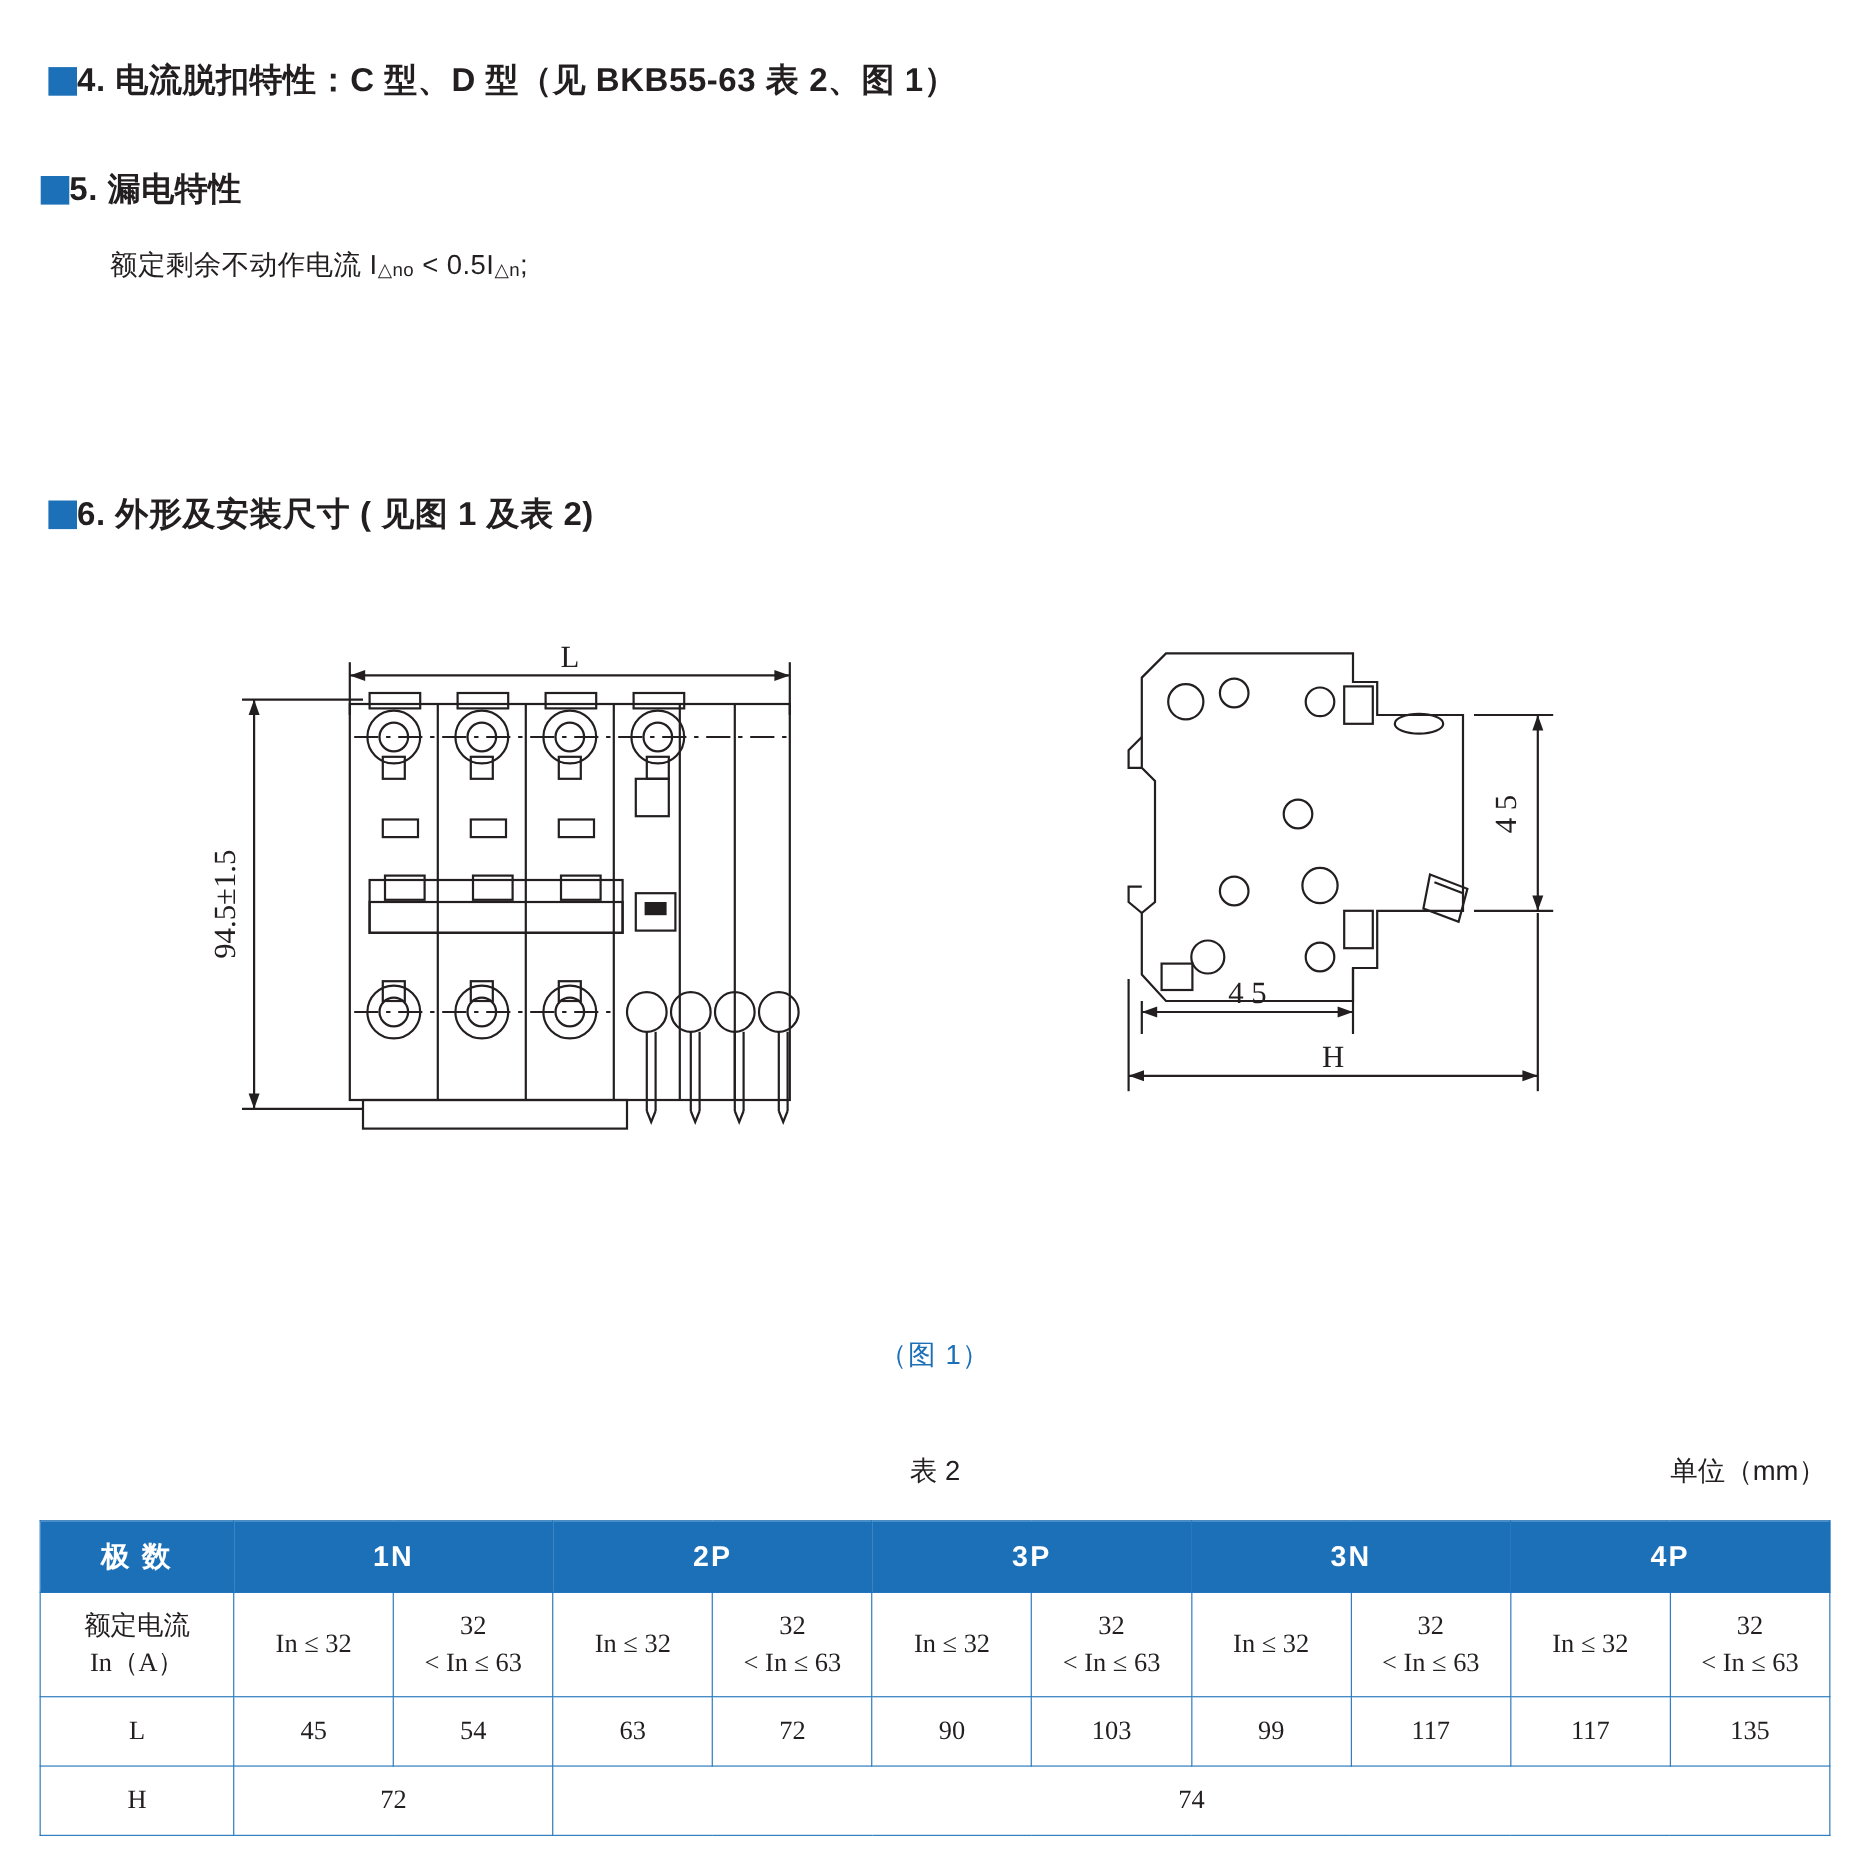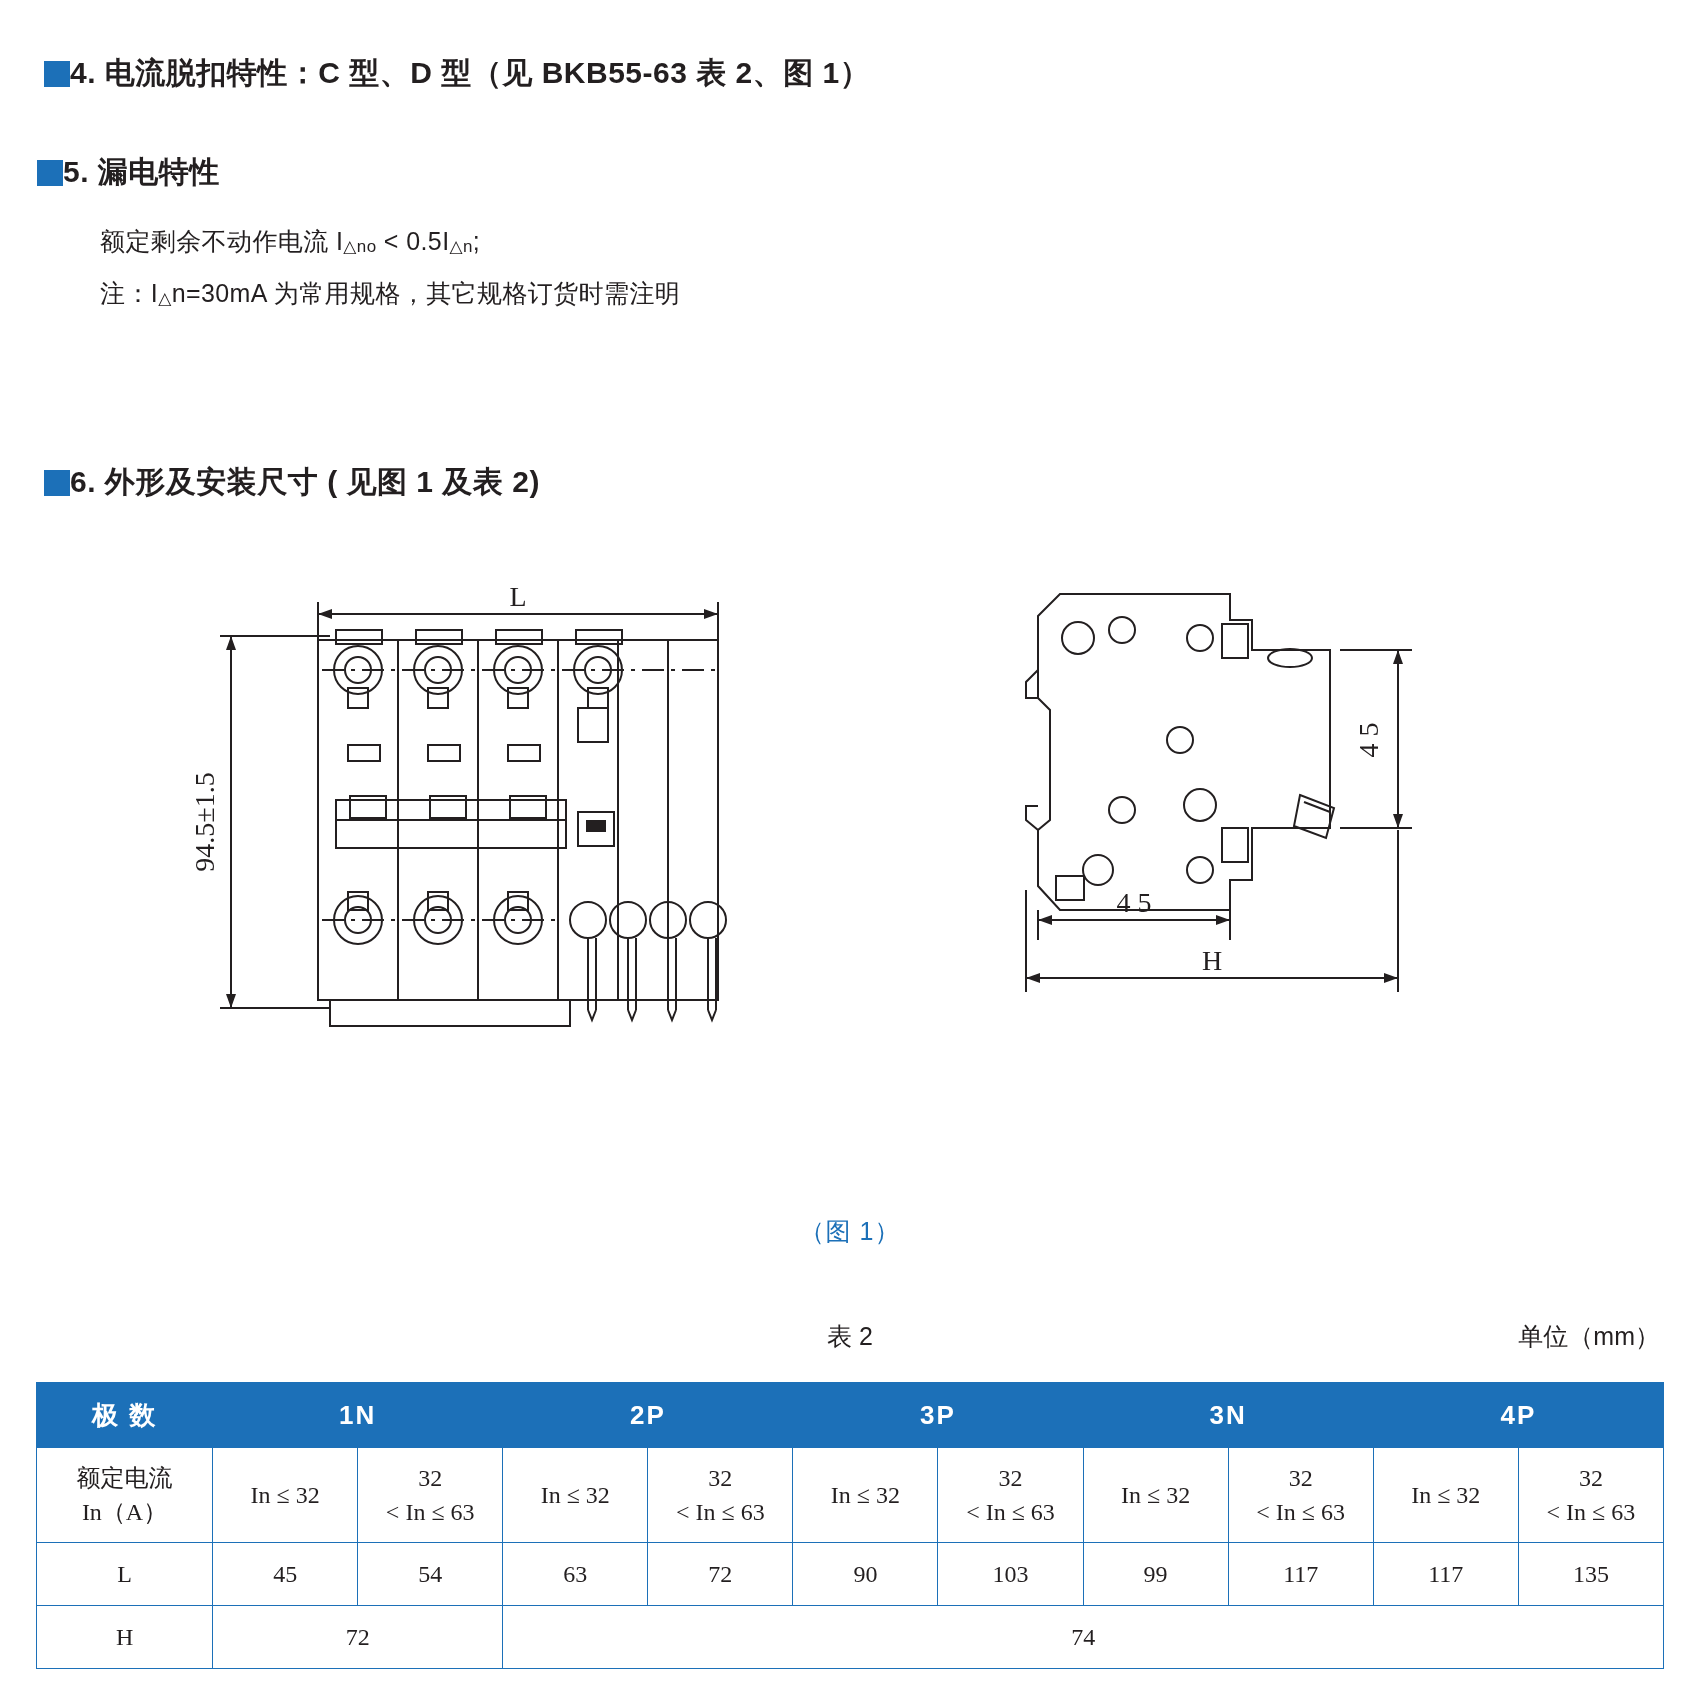--- a/index.html
+++ b/index.html
@@ -38,21 +38,21 @@
   .heading-text {
     font-size: 30px;
     font-weight: bold;
     letter-spacing: 0.5px;
     color: #231f20;
     white-space: nowrap;
   }
 
   .h4 { position: absolute; left: 44px; top: 53px; }
   .h5 { position: absolute; left: 37px; top: 152px; justify-content: center; }
-  .h6 { position: absolute; left: 44px; top: 462px; }
+  .h6 { position: absolute; left: 44px; top: 447px; }
 
   
   .para-block {
     position: absolute;
     left: 100px;
     top: 218px;
     font-size: 25px;
     line-height: 47px;
     color: #231f20;
     letter-spacing: 0.4px;
@@ -136,23 +136,20 @@
   </div>
 
   <div class="heading h5">
     <span class="bullet"></span>
     <span class="heading-text">5. 漏电特性</span>
   </div>
 
   <div class="para-block">
     <div>
       <span>额定剩余不动作电流 I</span><span class="sub">△no</span><span> &lt; 0.5I</span><span class="sub">△n</span><span>;</span>
-    </div>
-    <div>
-      <span>注：I</span><span class="sub">△</span><span>n=30mA 为常用规格，其它规格订货时需注明</span>
     </div>
   </div>
 
   <div class="heading h6">
     <span class="bullet"></span>
     <span class="heading-text">6. 外形及安装尺寸 ( 见图 1 及表 2)</span>
   </div>
 
   <div class="drawings">
     <svg width="1700" height="470" viewBox="0 0 1700 470">

